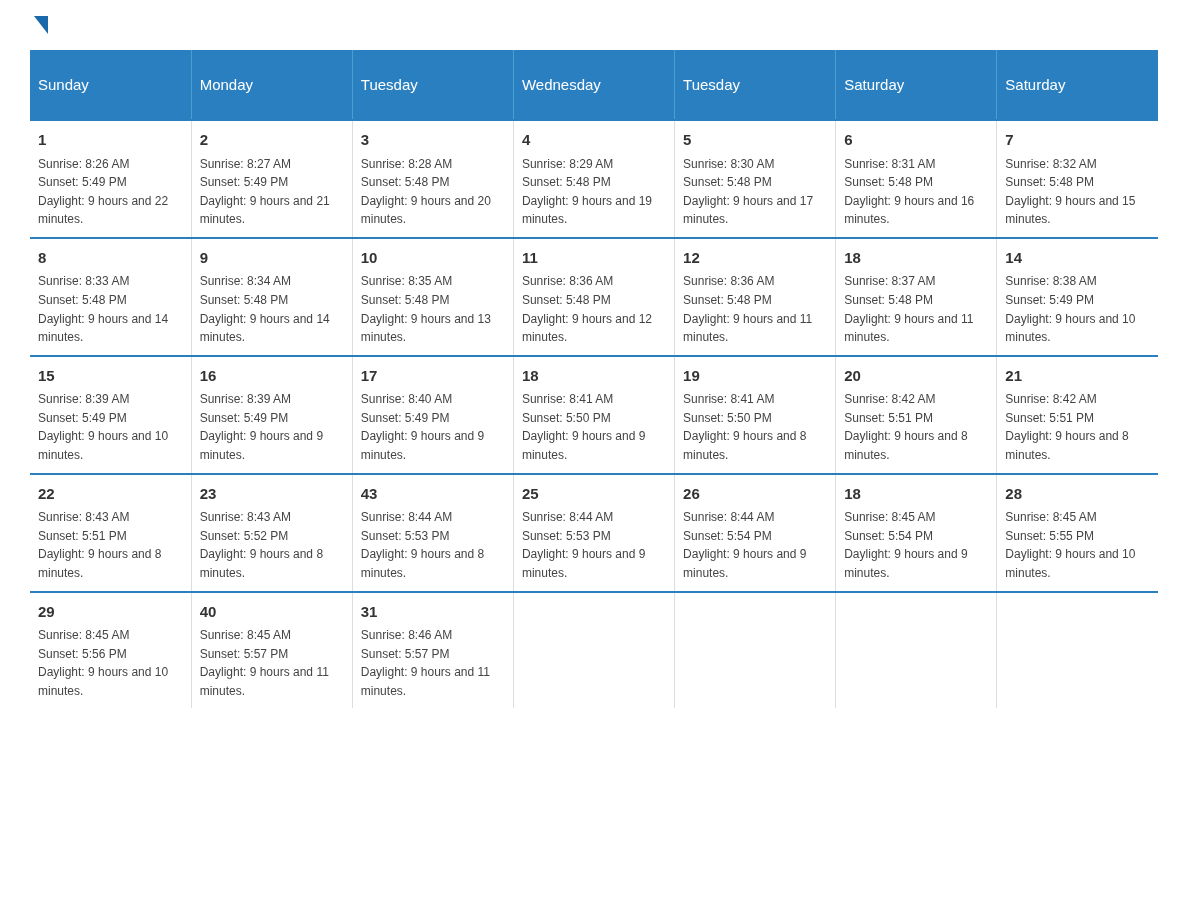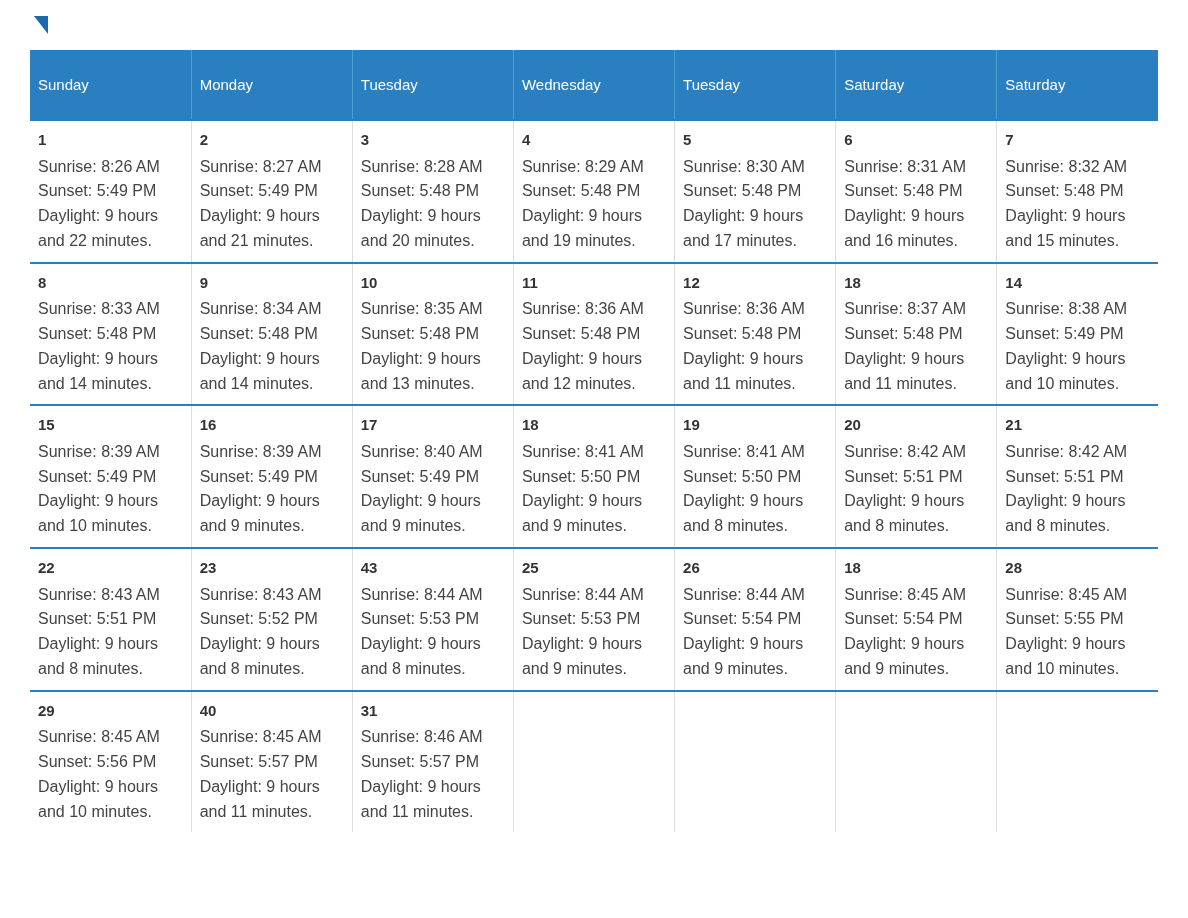--- a/index.html
+++ b/index.html
@@ -89,21 +89,21 @@
       border-right: none;
     }
     .day-number {
       font-size: 15px;
       font-weight: bold;
       color: #333;
       display: block;
       margin-bottom: 3px;
     }
     .day-info {
-      font-size: 16px;
+      font-size: 12px;
       color: #444;
       line-height: 1.55;
     }
     tbody tr:last-child td {
       height: 100px;
     }
   </style>
 </head>
 <body>
 

